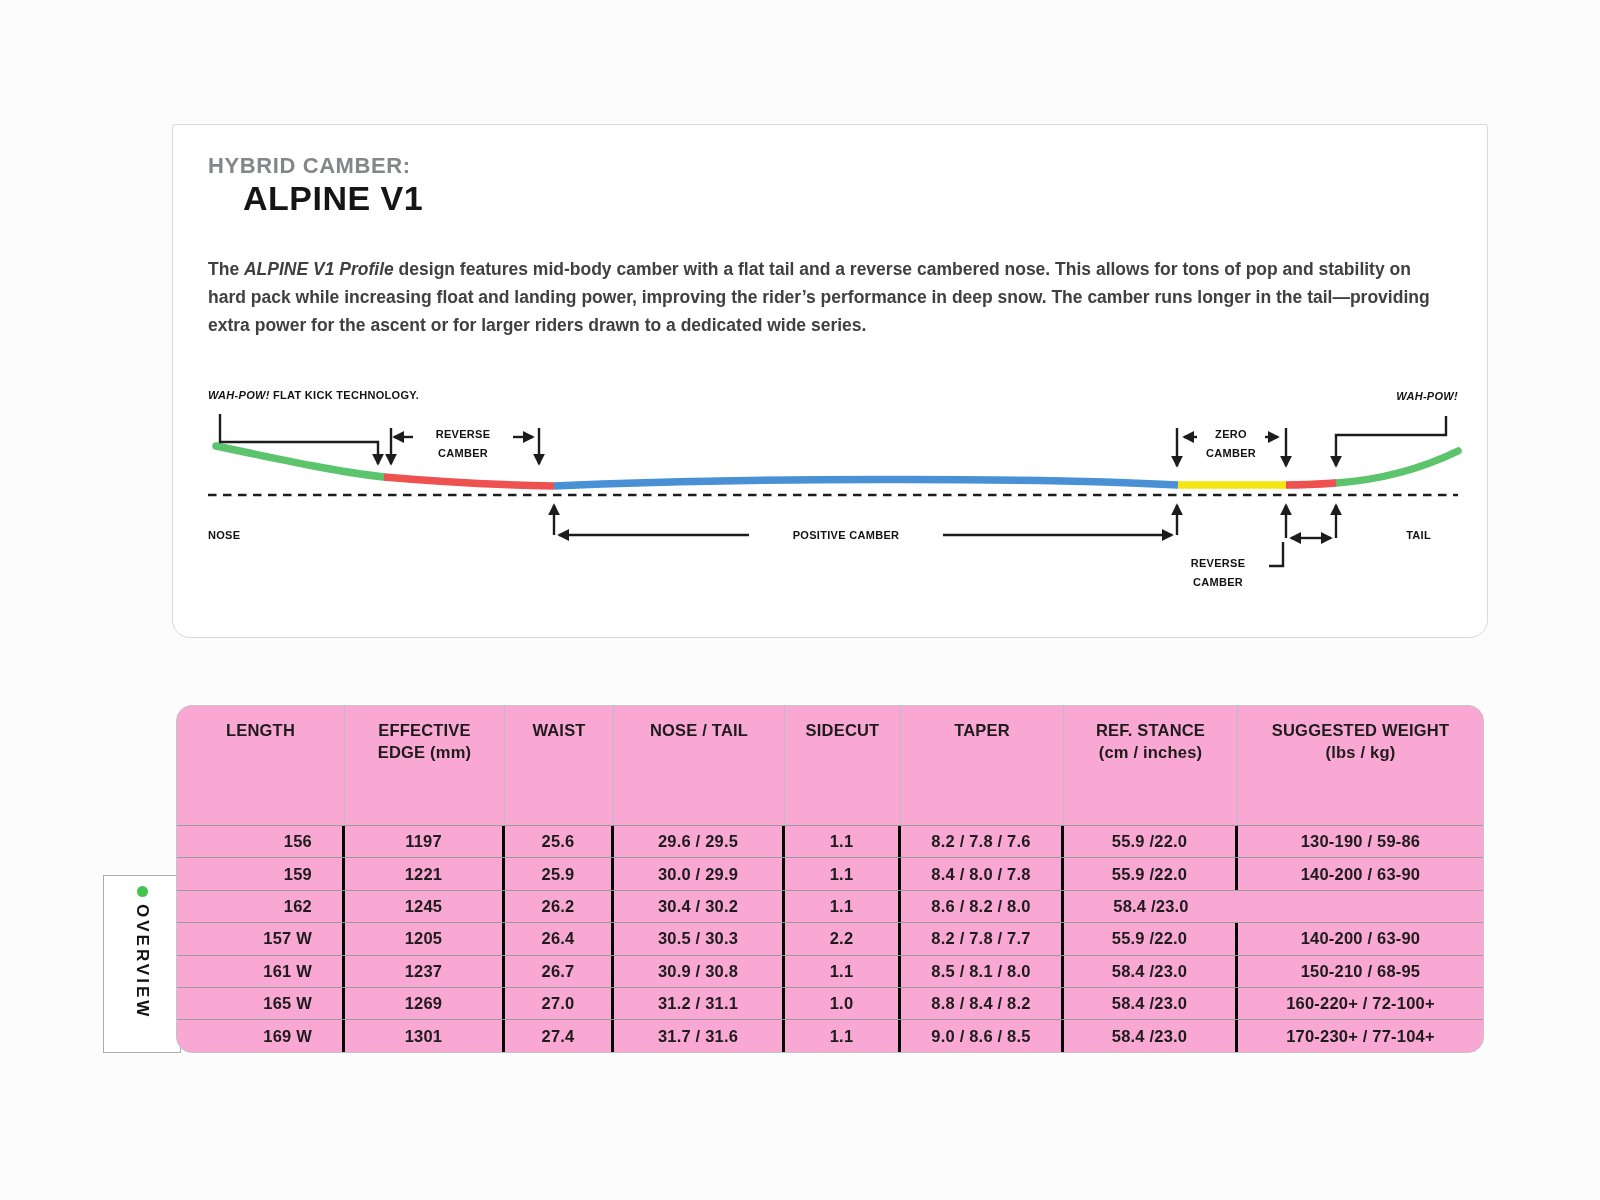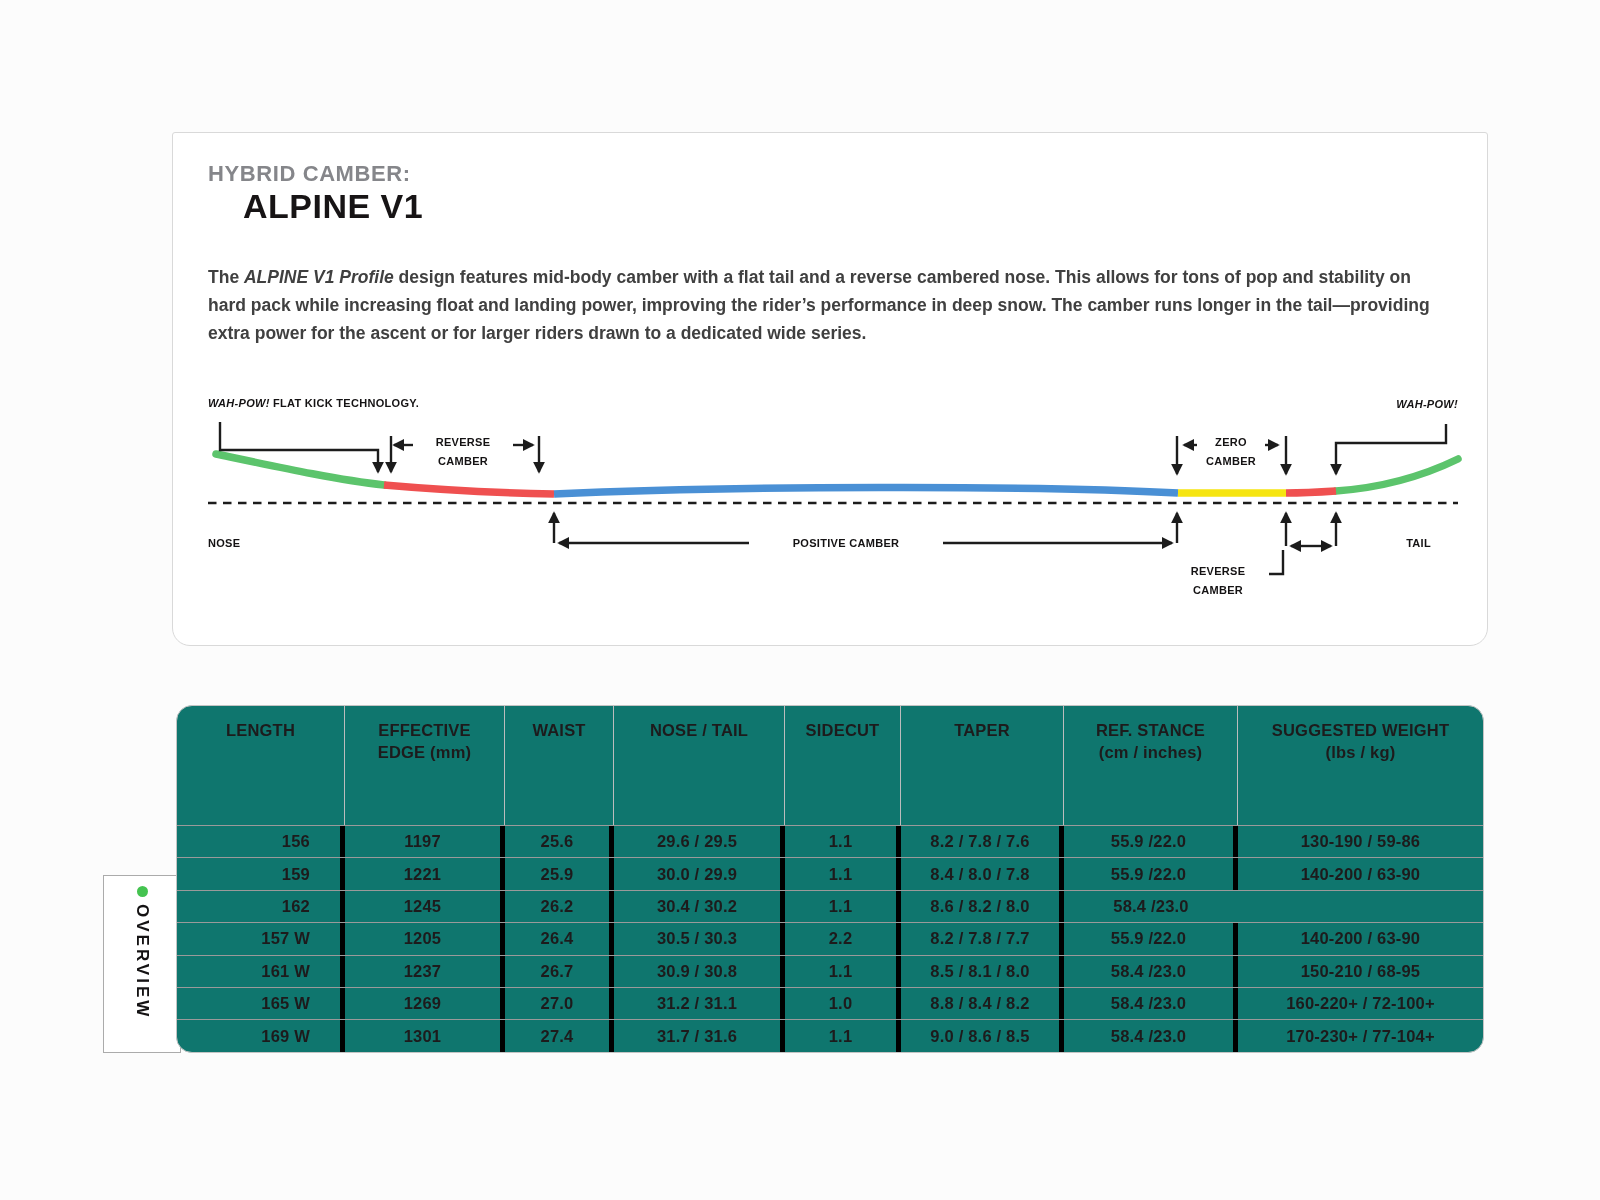--- a/index.html
+++ b/index.html
@@ -1,20 +1,20 @@
 <!DOCTYPE html>
 <html><head>
 <meta charset="utf-8">
 <style>
   * { margin:0; padding:0; box-sizing:border-box; }
   html,body { width:1600px; height:1200px; background:#fcfcfc; font-family:"Liberation Sans", sans-serif; color:#1d1b1c; }
   .stage { position:relative; width:1600px; height:1200px; overflow:hidden; }
 
   
-  .card { position:absolute; left:172px; top:132px; width:1316px; height:514px;
+  .card { position:absolute; left:172px; top:124px; width:1316px; height:514px;
           background:#ffffff; border:1px solid #d9d9d9; border-radius:3px 3px 18px 18px; }
   .eyebrow { position:absolute; left:35px; top:28px; font-size:22px; font-weight:700; letter-spacing:.6px; color:#85868a; }
   .title   { position:absolute; left:34px; top:54px; font-size:34px; font-weight:800; letter-spacing:.5px; color:#171415;margin-left:36px; }
   .desc    { position:absolute; left:35px; top:130px; width:1232px; font-size:17.5px; line-height:28px; font-weight:700; color:#404040; }
   .desc .it { font-style:italic; }
 
   
   .diagram { position:absolute; left:0; top:255px; width:1316px; height:240px; }
   .diagram svg { position:absolute; left:0; top:0; }
   .dlabel { position:absolute; font-size:11px; font-weight:800; letter-spacing:.3px; color:#141213; white-space:nowrap; line-height:19px; }
@@ -24,28 +24,28 @@
 
   
   .overview-tab { position:absolute; left:103px; top:875px; width:78px; height:178px;
                   background:#ffffff; border:1px solid #ababab; z-index:1; }
   .overview-dot { position:absolute; left:33px; top:10px; width:11px; height:11px; border-radius:50%; }
   .overview-text { position:absolute; left:50%; top:28px; transform:translateX(-50%);
                    writing-mode:vertical-rl; font-size:17px; font-weight:800; letter-spacing:3px; color:#141213; }
 
   
   .spec-table { position:absolute; left:176px; top:705px; width:1308px; height:348px;
-                background:#0f766e; border:1px solid #c4c4c4; border-radius:16px; overflow:hidden; z-index:2; }
+                background:#f9a8d4; border:1px solid #c4c4c4; border-radius:16px; overflow:hidden; z-index:2; }
   .thead, .trow { display:grid; grid-template-columns:168px 160px 109px 171px 116px 163px 174px 1fr; }
   .thead { height:119px; }
   .hcell { border-right:1px solid #bcbcbc; padding-top:13px; text-align:center;
            font-size:16.5px; font-weight:800; line-height:22px; letter-spacing:.2px; }
   .hcell:last-child { border-right:none; }
   .trow { height:32.4px; border-top:1px solid #9a9a9a; }
-  .tcell { border-right:5px solid #000000; display:flex; align-items:center; justify-content:center;
+  .tcell { border-right:3px solid #000000; display:flex; align-items:center; justify-content:center;
            font-size:16.5px; font-weight:800; letter-spacing:.2px; }
   .tcell:last-child { border-right:none; }
   .trow .tcell:first-child { justify-content:flex-end; padding-right:30px; }
 </style>
 </head>
 <body>
 
 <div class="stage">
 
   <div class="card">

